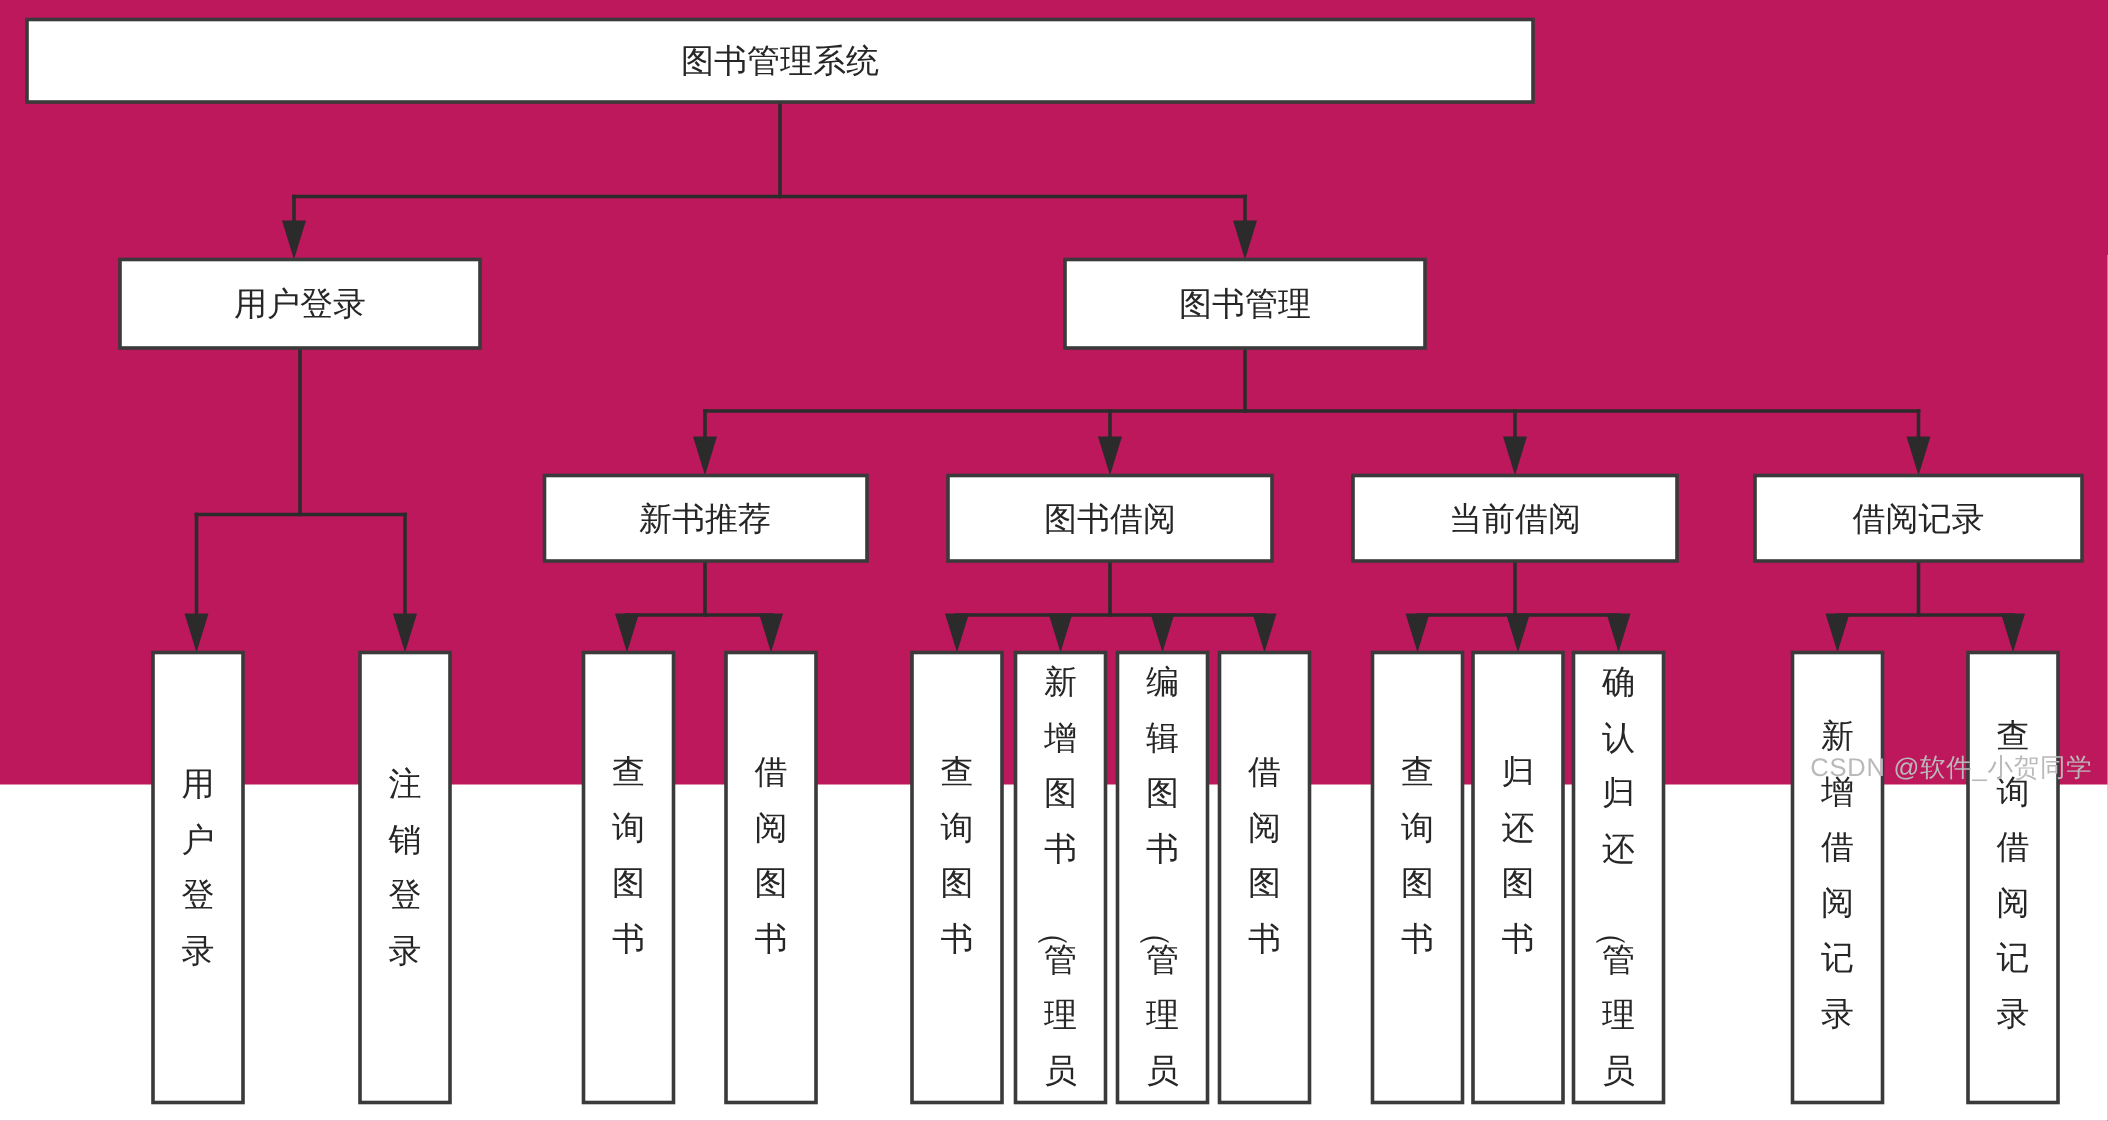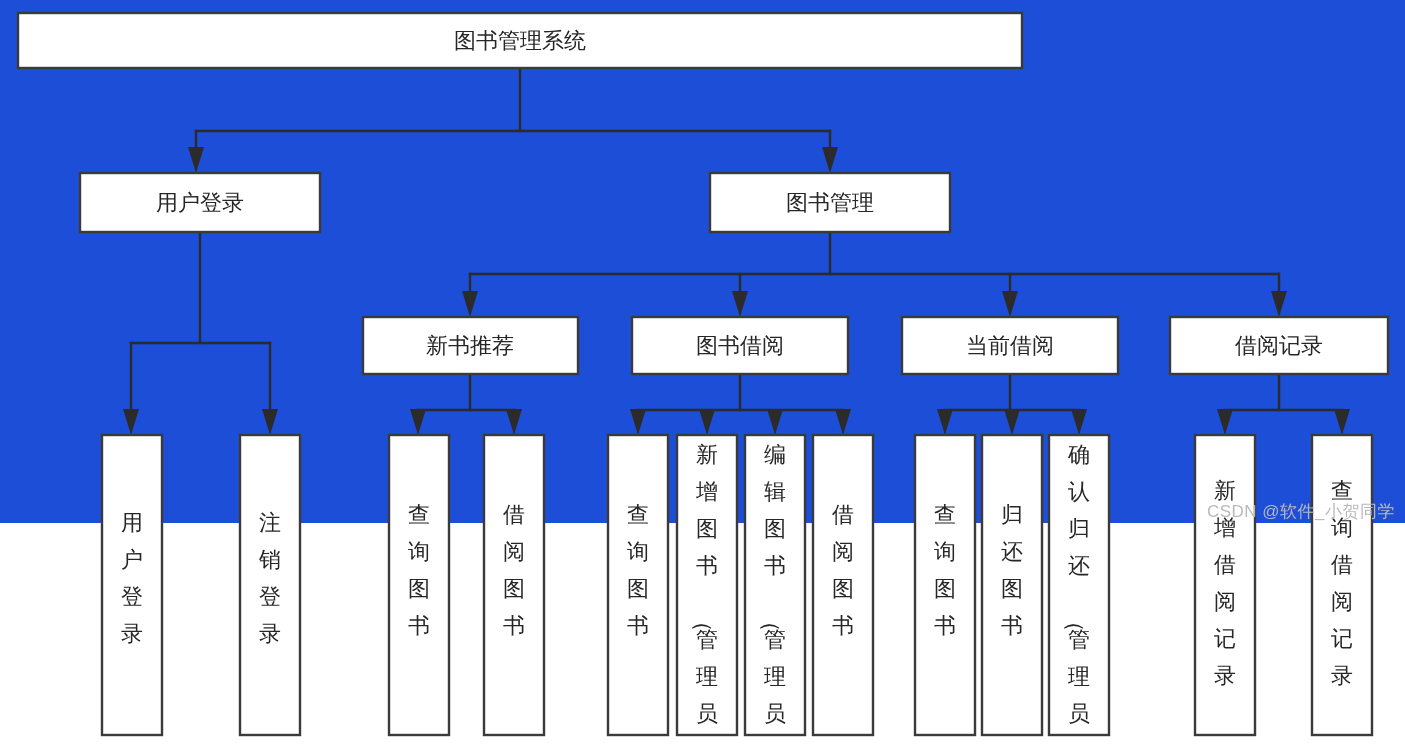--- a/index.html
+++ b/index.html
@@ -10,21 +10,21 @@
   body {
     width: 1405px;
     height: 747px;
     font-family: "DejaVu Sans", "Liberation Sans", sans-serif;
     overflow: hidden;
   }
   #diagram-root {
     position: relative;
     width: 1405px;
     height: 523px;
-    background: #1d4ed8;
+    background: #be185d;
   }
   svg#tree-svg {
     position: absolute;
     left: 0;
     top: 0;
     width: 1405px;
     height: 747px;
   }
   .node-box {
     fill: #ffffff;

